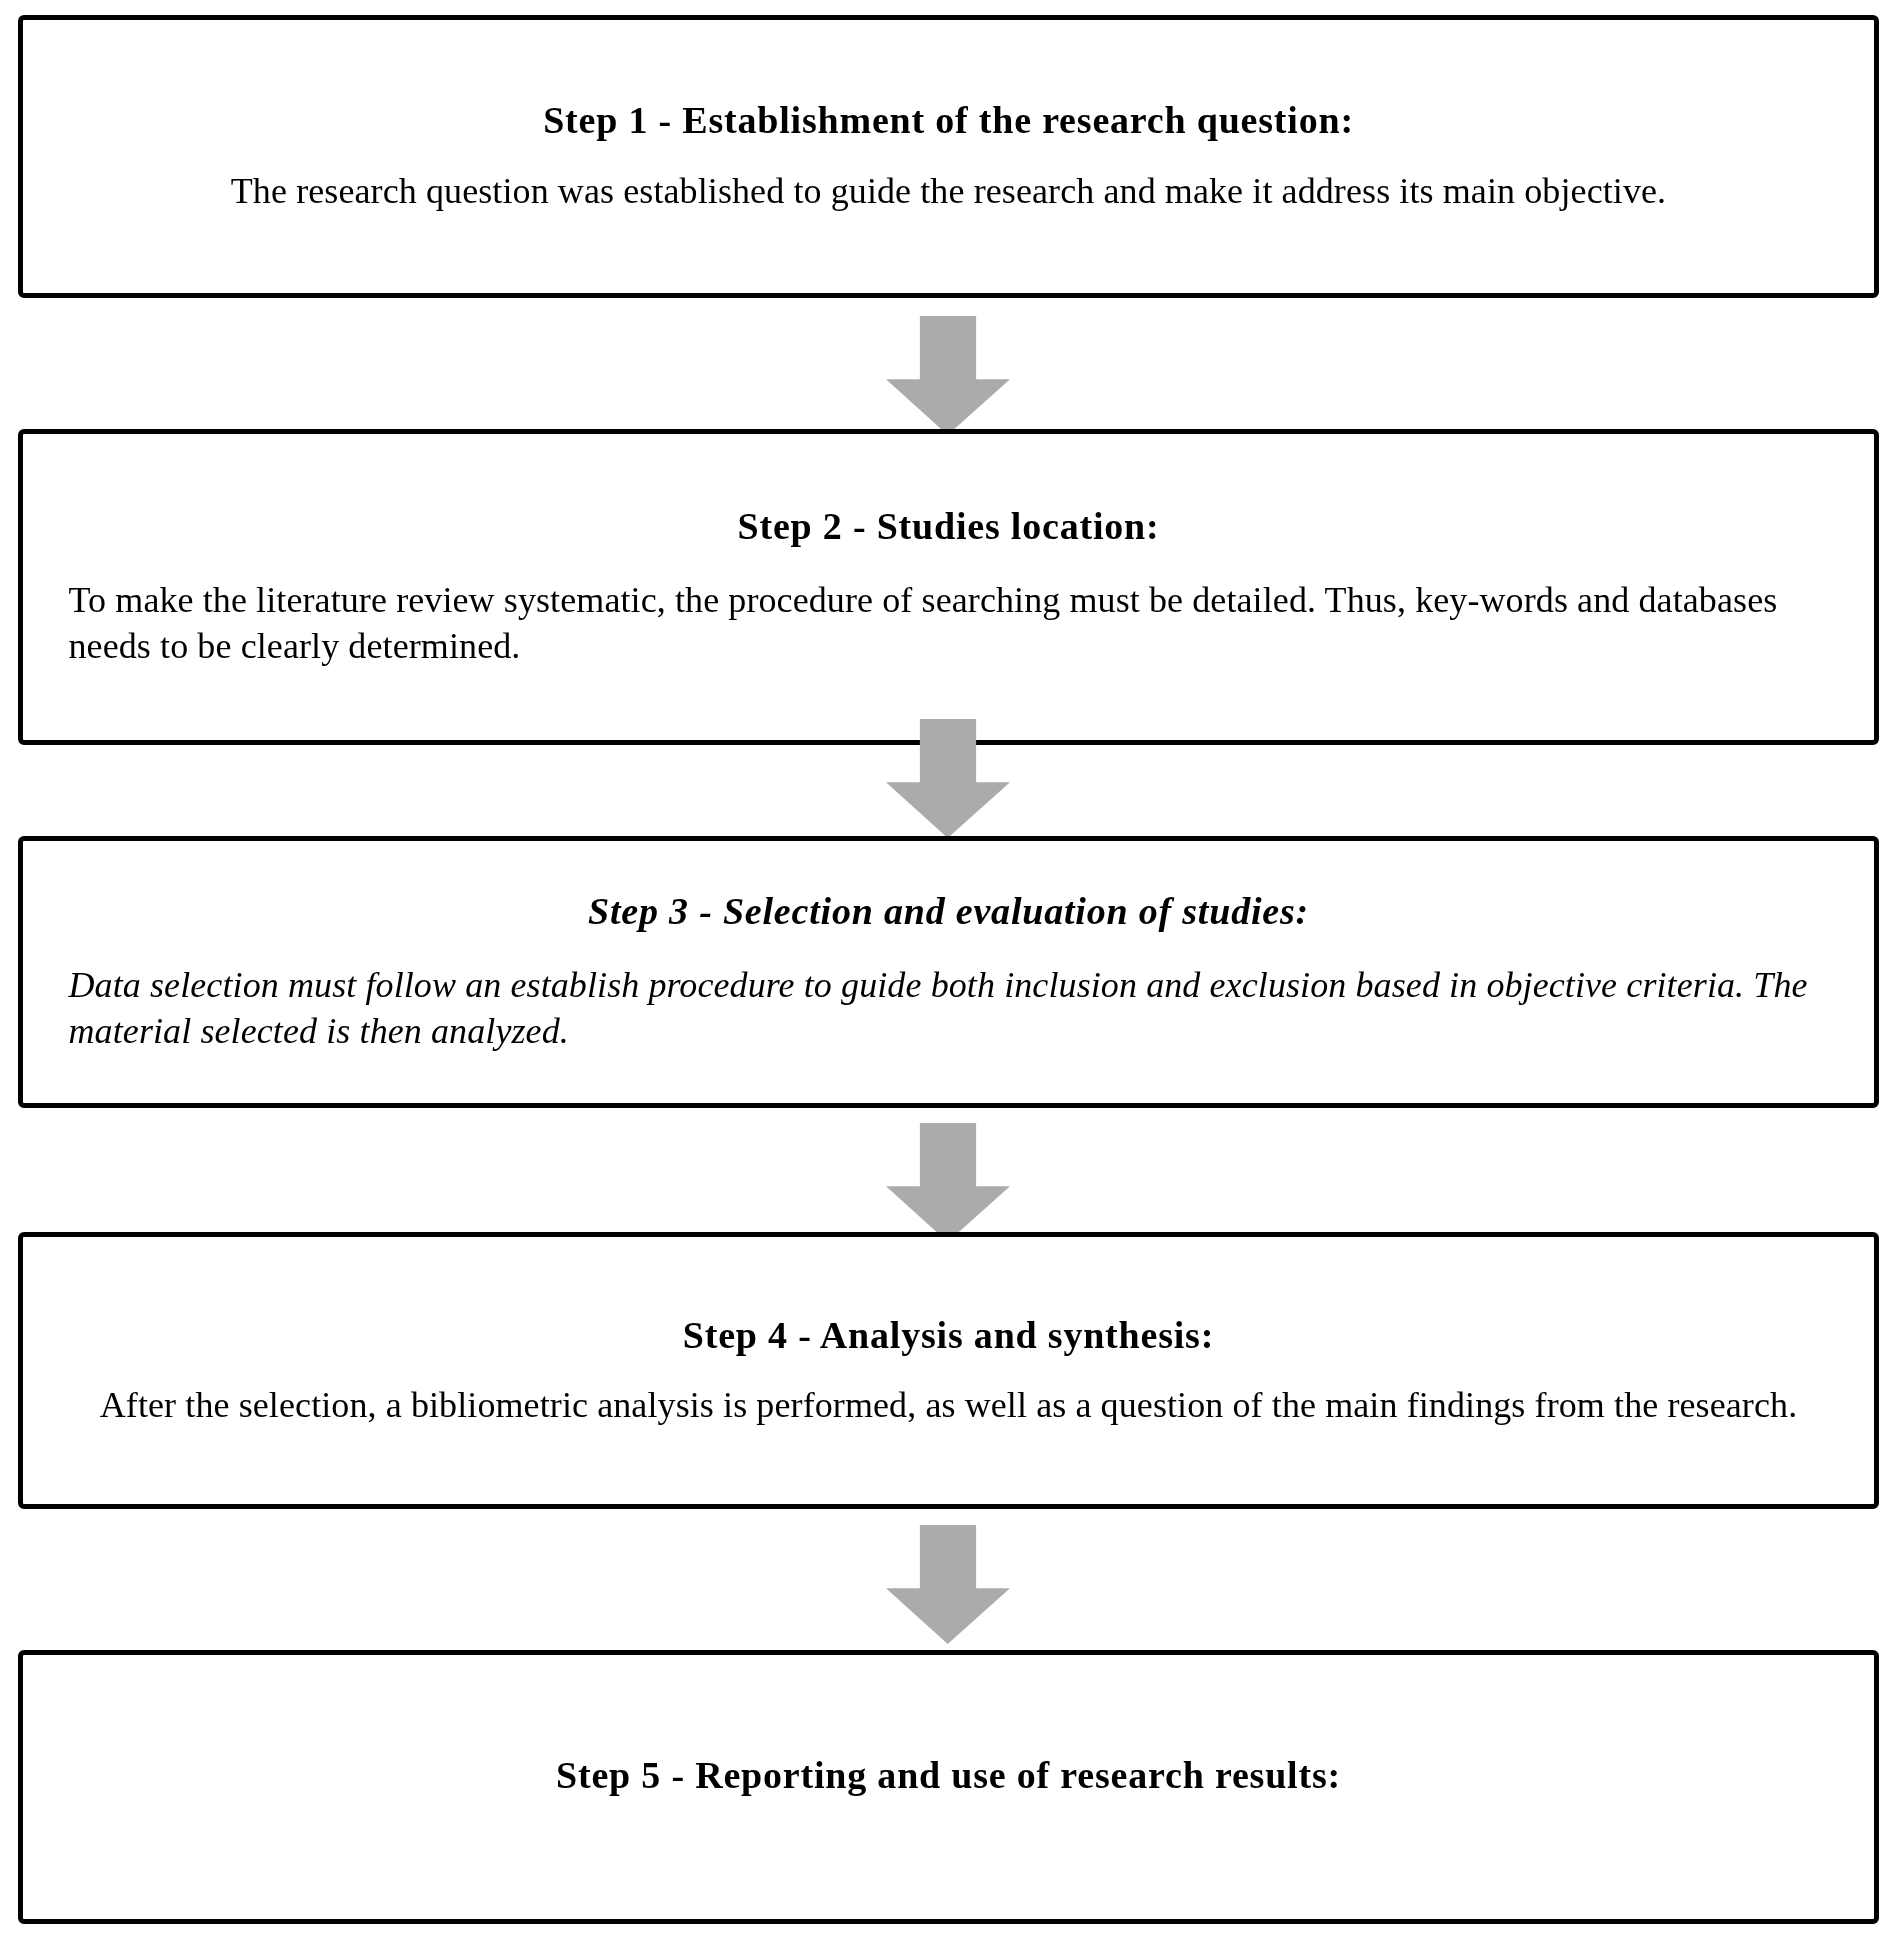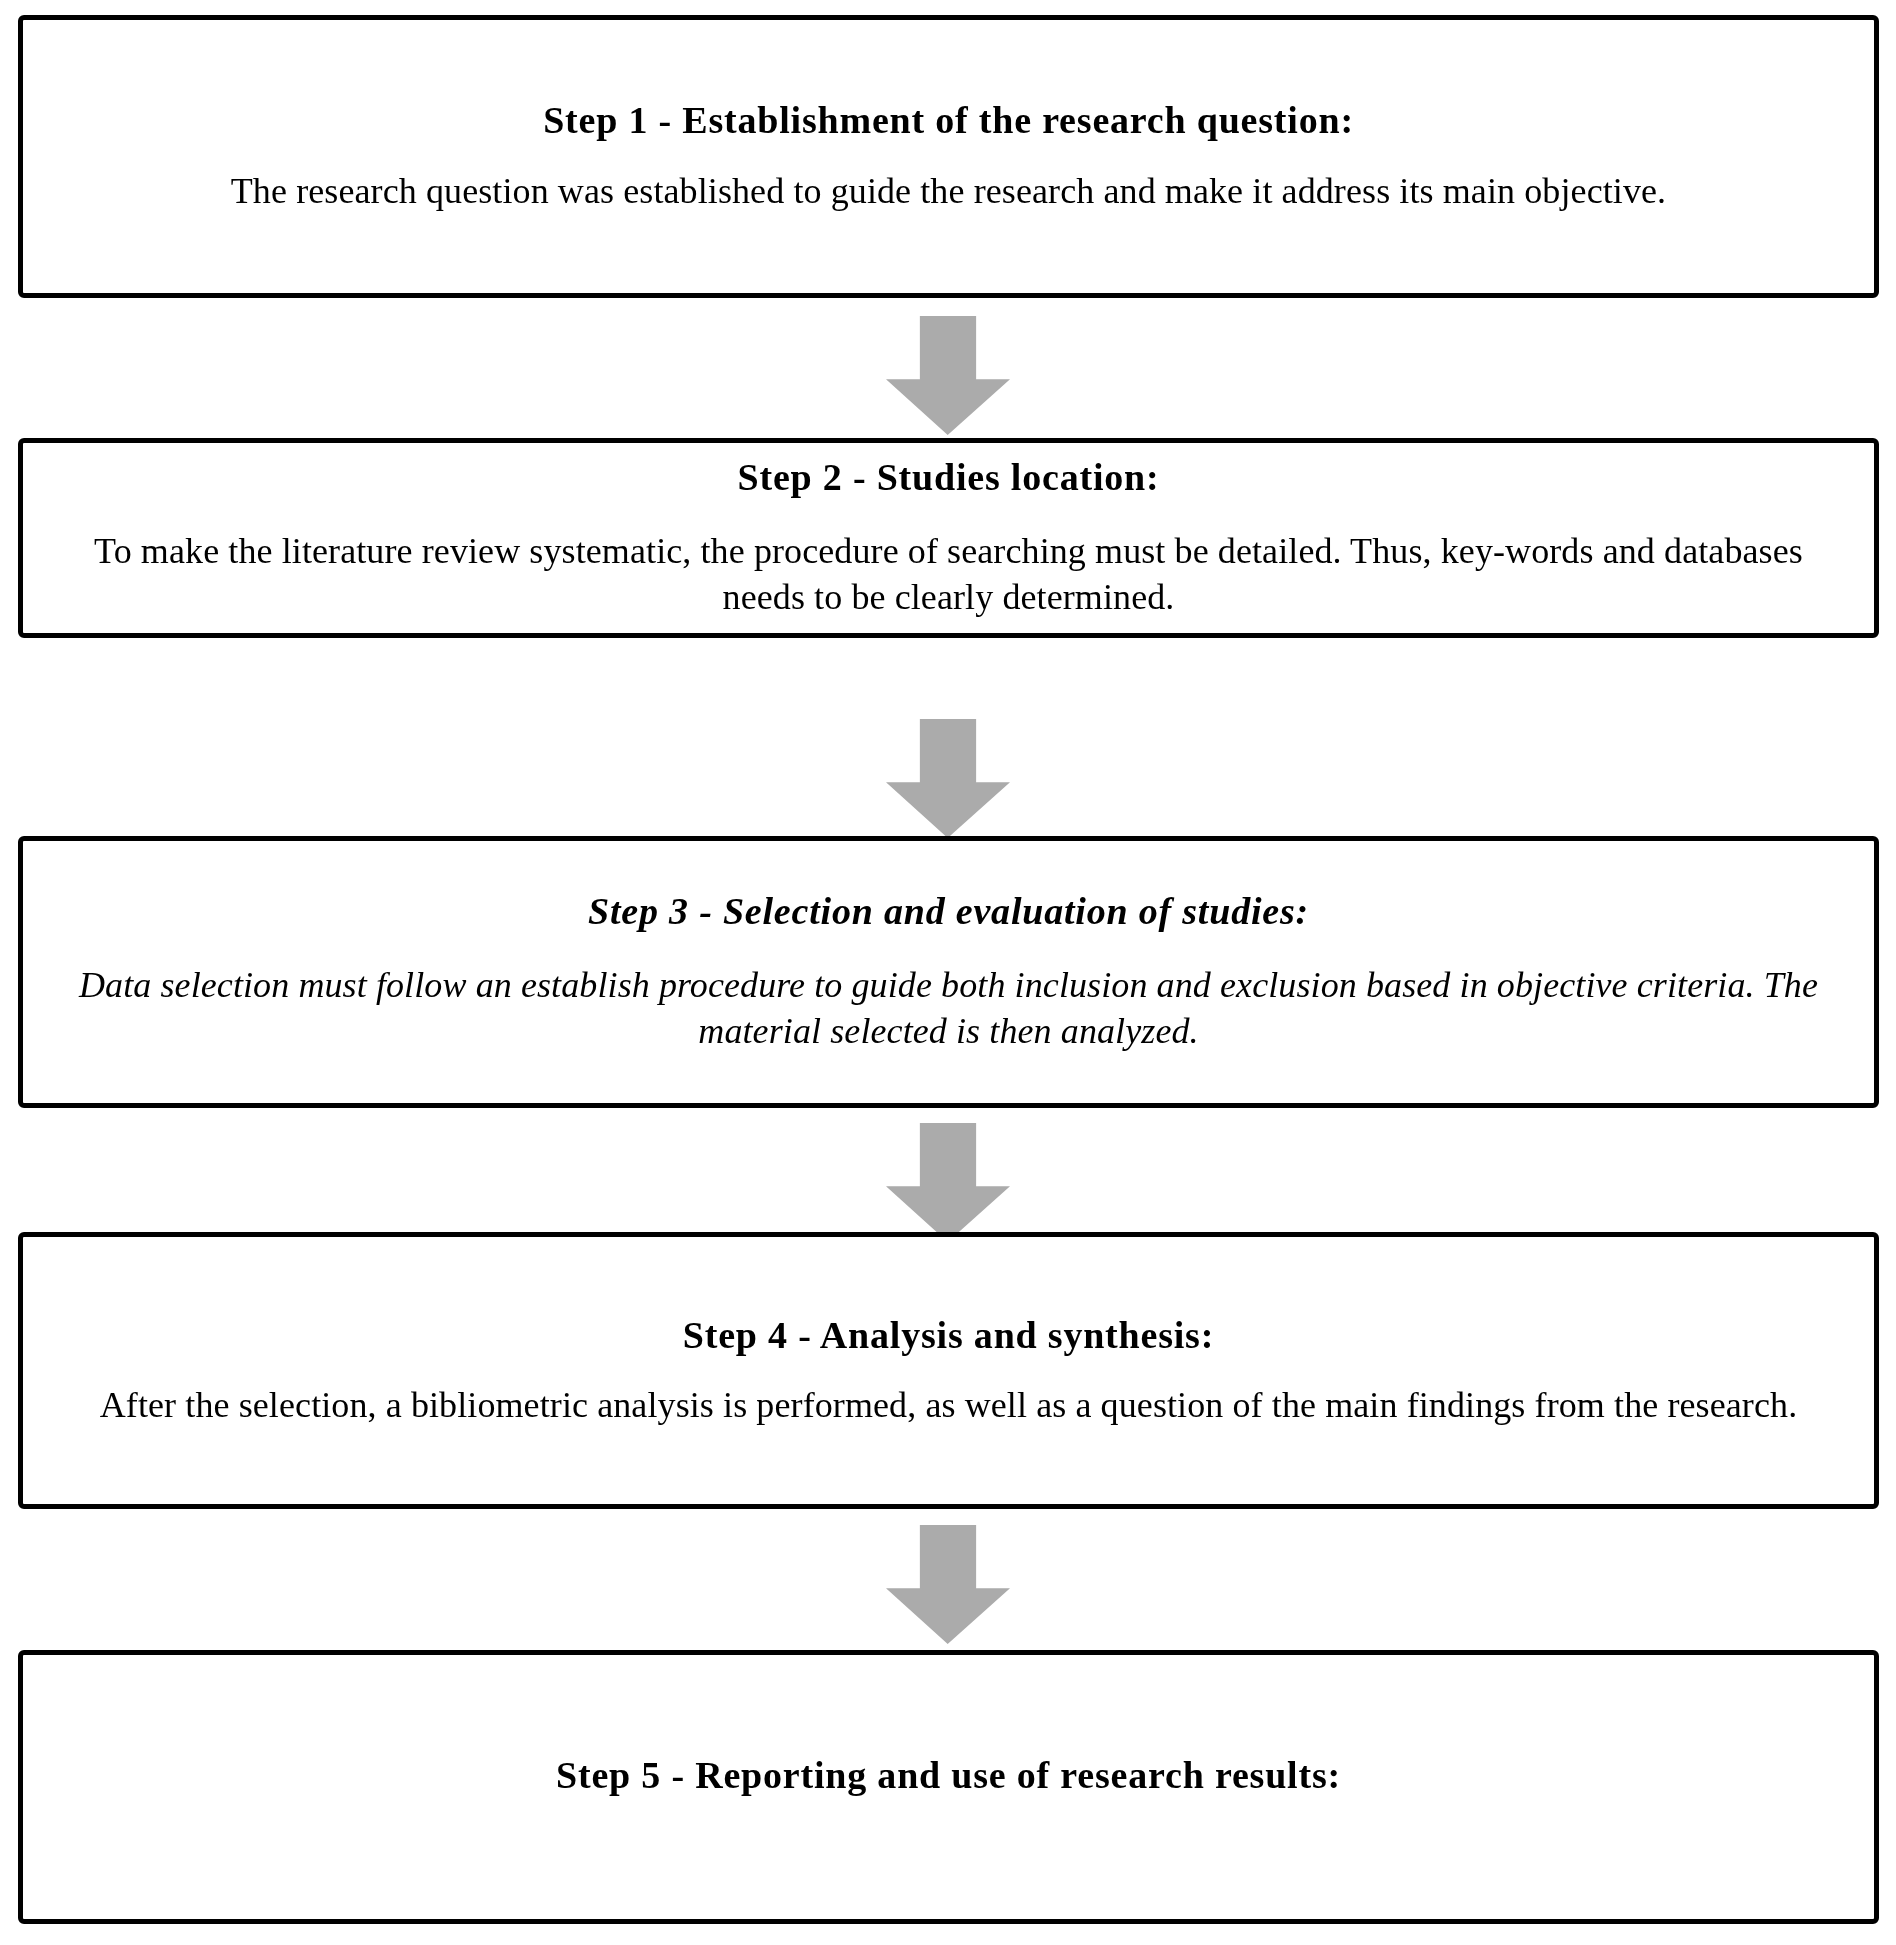--- a/index.html
+++ b/index.html
@@ -44,30 +44,30 @@
     font-size:38px;
     line-height:1.18;
     letter-spacing:0.8px;
     text-align:center;
     white-space:nowrap;
   }
 
   .step-body {
     font-size:36px;
     line-height:1.30;
-    text-align:center;
+    text-align:left;
     letter-spacing:0.1px;
     max-width:1760px;
   }
 
   
   #step-1 { top:15px;   height:283px; }
   #step-1 .step-title { margin-bottom:25.5px; }
 
-  #step-2 { top:429px;  height:200px;margin-top:9px; }
+  #step-2 { top:429px;  height:316px; }
   #step-2 .step-title { margin-bottom:28px; }
 
   #step-3 { top:836px; height:272px;font-style:italic; }
   #step-3 .step-title { margin-bottom:28px; }
 
   #step-4 { top:1232px; height:277px; }
   #step-4 .step-title { margin-bottom:24px; }
 
   #step-5 { top:1650px; height:274px;gap:44px; }
   #step-5 .step-title { margin-bottom:24px; }

